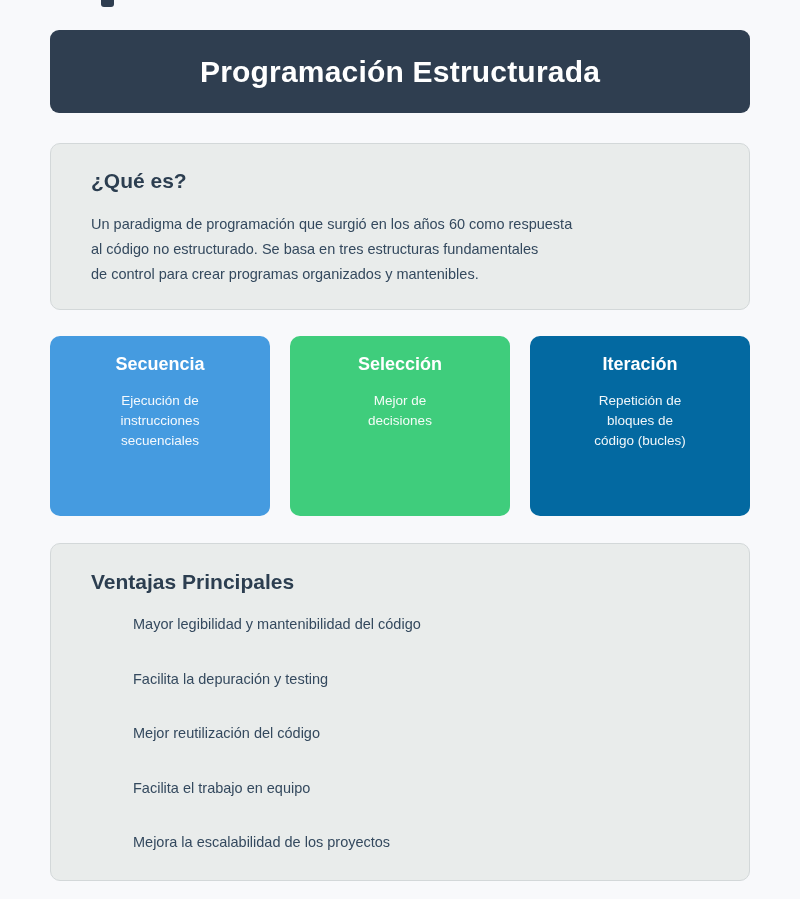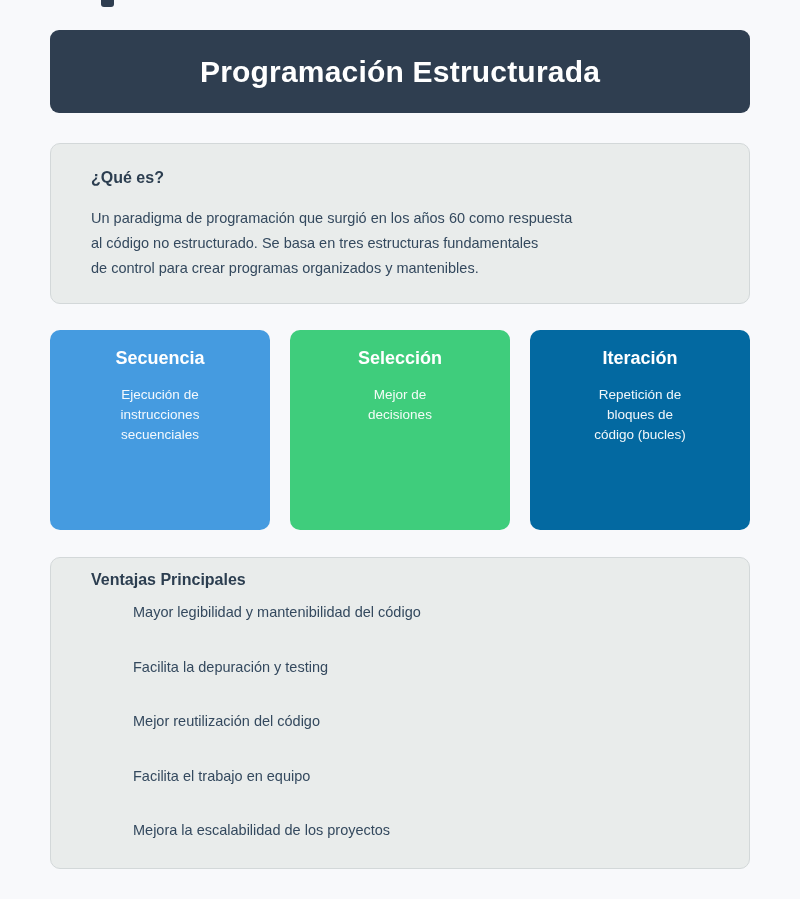--- a/index.html
+++ b/index.html
@@ -62,42 +62,42 @@
     border: 1px solid #d3d8d9;
     border-radius: 10px;
   }
 
   .definition-panel {
     margin-top: 30px;
     padding: 24px 20px 22px 40px;
     min-height: 160px;
   }
   .panel-heading {
-    font-size: 16px;
+    font-size: 21px;
     font-weight: bold;
     color: #2c3e50;
     line-height: 1.2;
   }
   .definition-body {
     margin-top: 19px;
     font-size: 14.5px;
     color: #34495e;
     line-height: 25px;
   }
   .definition-body span { display: block; }
 
   
   .concepts {
     margin-top: 26px;
     display: flex;
     gap: 20px;
   }
   .concept-card {
     flex: 1 1 0;
-    height: 200px;
+    height: 180px;
     border-radius: 10px;
     padding: 18px 12px 8px 12px;
     text-align: center;
     color: #ffffff;
   }
   .concept-title {
     font-size: 18px;
     font-weight: bold;
     line-height: 1.2;
   }
@@ -105,25 +105,25 @@
     margin-top: 15px;
     font-size: 13.5px;
     line-height: 20px;
     color: rgba(255,255,255,0.94);
   }
   .concept-desc span { display: block; }
 
   
   .advantages-panel {
     margin-top: 27px;
-    padding: 12px 20px 30px 40px;
+    padding: 25px 20px 30px 40px;
     min-height: 300px;
   }
   .advantages-list {
-    margin-top: 16px;
+    margin-top: 23px;
     list-style: none;
   }
   .advantage-item {
     font-size: 14.5px;
     color: #34495e;
     line-height: 1;
     padding: 0 0 0 42px;
     margin-bottom: 40px;
   }
   .advantage-item:last-child { margin-bottom: 0; }

